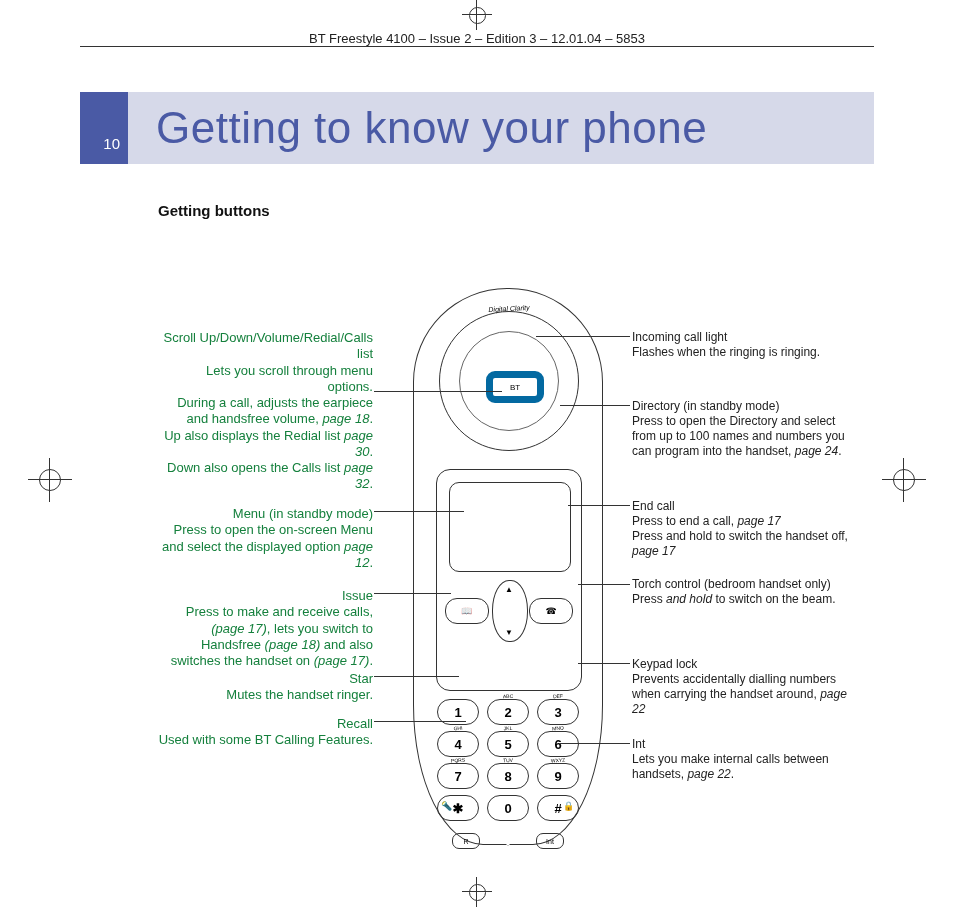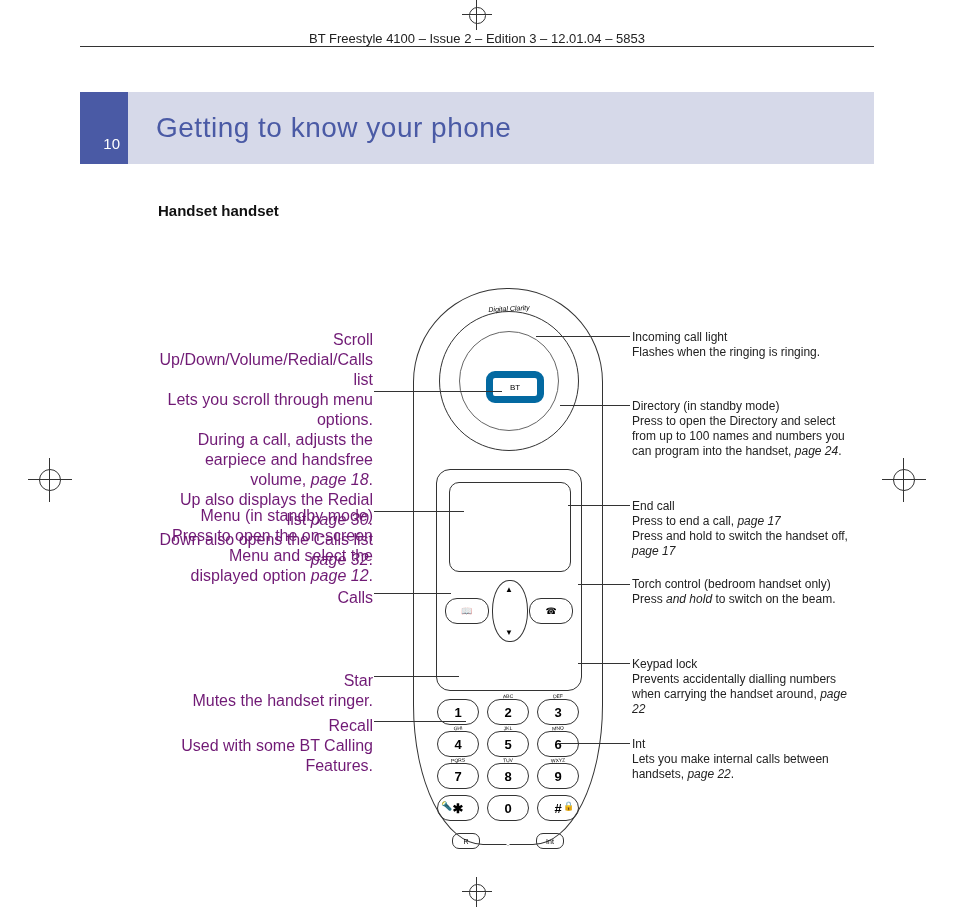--- a/index.html
+++ b/index.html
@@ -82,42 +82,42 @@
     justify-content: flex-end;
     padding: 0 8px 12px 0;
     box-sizing: border-box;
   }
   .title-band {
     position: absolute;
     left: 128px; top: 92px; right: 80px;
     height: 72px;
     background: #d6d9e9;
     color: #4a5aa5;
-    font-size: 28px;
+    font-size: 44px;
     font-weight: 300;
     display: flex; align-items: center;
     padding-left: 28px;
     box-sizing: border-box;
     letter-spacing: 0.5px;
   }
   .section-sub {
     position: absolute;
     left: 158px; top: 202px;
     font-weight: bold;
     font-size: 15px;
     color: #111;
   }
 
   
   .left-col {
     position: absolute;
     left: 158px;
     width: 215px;
-    font-size: 16px;
-    color: #701a75;
+    font-size: 13px;
+    color: #15803d;
     text-align: right;
     line-height: 1.25;
   }
   .right-col {
     position: absolute;
     left: 632px;
     width: 225px;
     font-size: 12px;
     color: #222;
     text-align: left;
@@ -290,21 +290,21 @@
 <div class="side-mark right">
     <div class="sc"></div>
   </div>
 
 <div class="header-meta">BT Freestyle 4100 – Issue 2 – Edition 3 – 12.01.04 – 5853</div>
 <div class="hr-top"></div>
 
 <div class="left-stub">10</div>
 <div class="title-band">Getting to know your phone</div>
 
-<div class="section-sub">Handset handset</div>
+<div class="section-sub">Getting buttons</div>
 
 <div class="phone-wrap">
   <div class="phone-body">
     <div class="digital-clarity">Digital Clarity</div>
     <div class="earpiece"></div>
     <div class="earpiece-inner"></div>
     <div class="bt-logo">BT</div>
     <div class="screen-bezel">
       <div class="screen"></div>
       <div class="nav-button"></div>
@@ -351,21 +351,22 @@
 <div id="left-callouts-host">
     <div class="left-col" style="top: 330px;">
       <div class="ctitle">Scroll Up/Down/Volume/Redial/Calls list</div>
       <div>Lets you scroll through menu options.<br>During a call, adjusts the earpiece and handsfree volume, <i>page 18</i>.<br>Up also displays the Redial list <i>page 30</i>.<br>Down also opens the Calls list <i>page 32</i>.</div>
     </div>
     <div class="left-col" style="top: 506px;">
       <div class="ctitle">Menu (in standby mode)</div>
       <div>Press to open the on-screen Menu and select the displayed option <i>page 12</i>.</div>
     </div>
     <div class="left-col" style="top: 588px;">
-      <div class="ctitle">Calls</div>
+      <div class="ctitle">Issue</div>
+      <div>Press to make and receive calls, <i>(page 17)</i>, lets you switch to Handsfree <i>(page 18)</i> and also switches the handset on <i>(page 17)</i>.</div>
     </div>
     <div class="left-col" style="top: 671px;">
       <div class="ctitle">Star</div>
       <div>Mutes the handset ringer.</div>
     </div>
     <div class="left-col" style="top: 716px;">
       <div class="ctitle">Recall</div>
       <div>Used with some BT Calling Features.</div>
     </div>
   </div>

